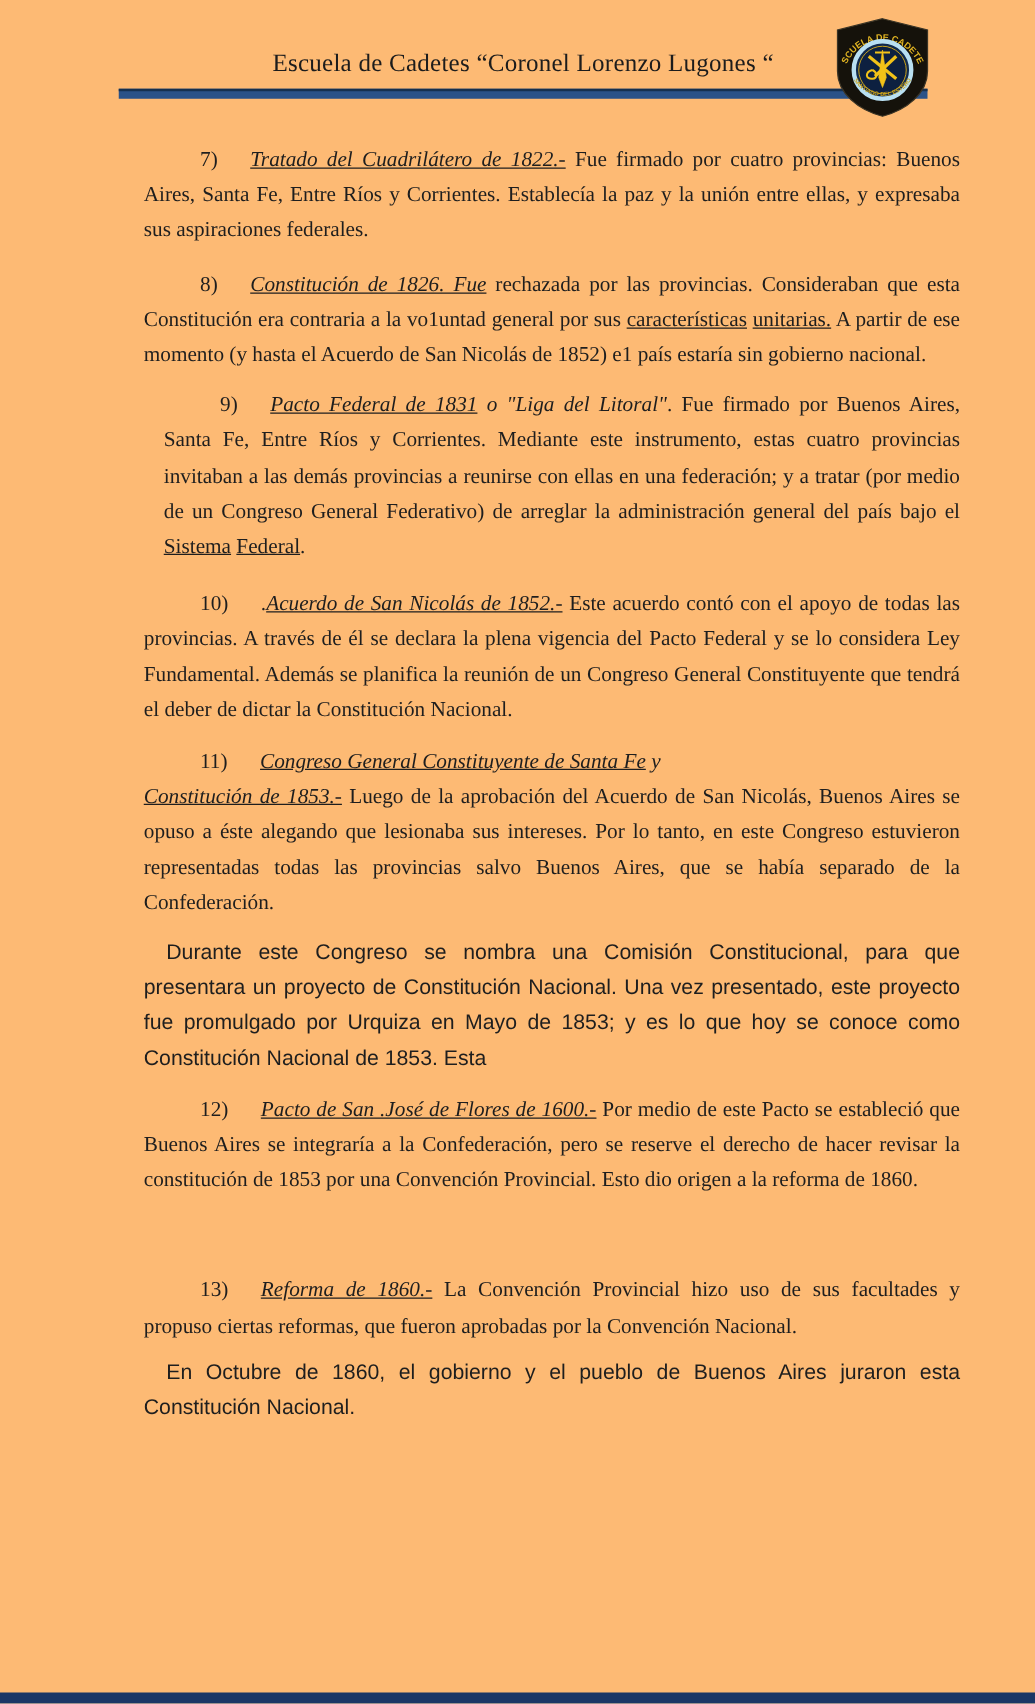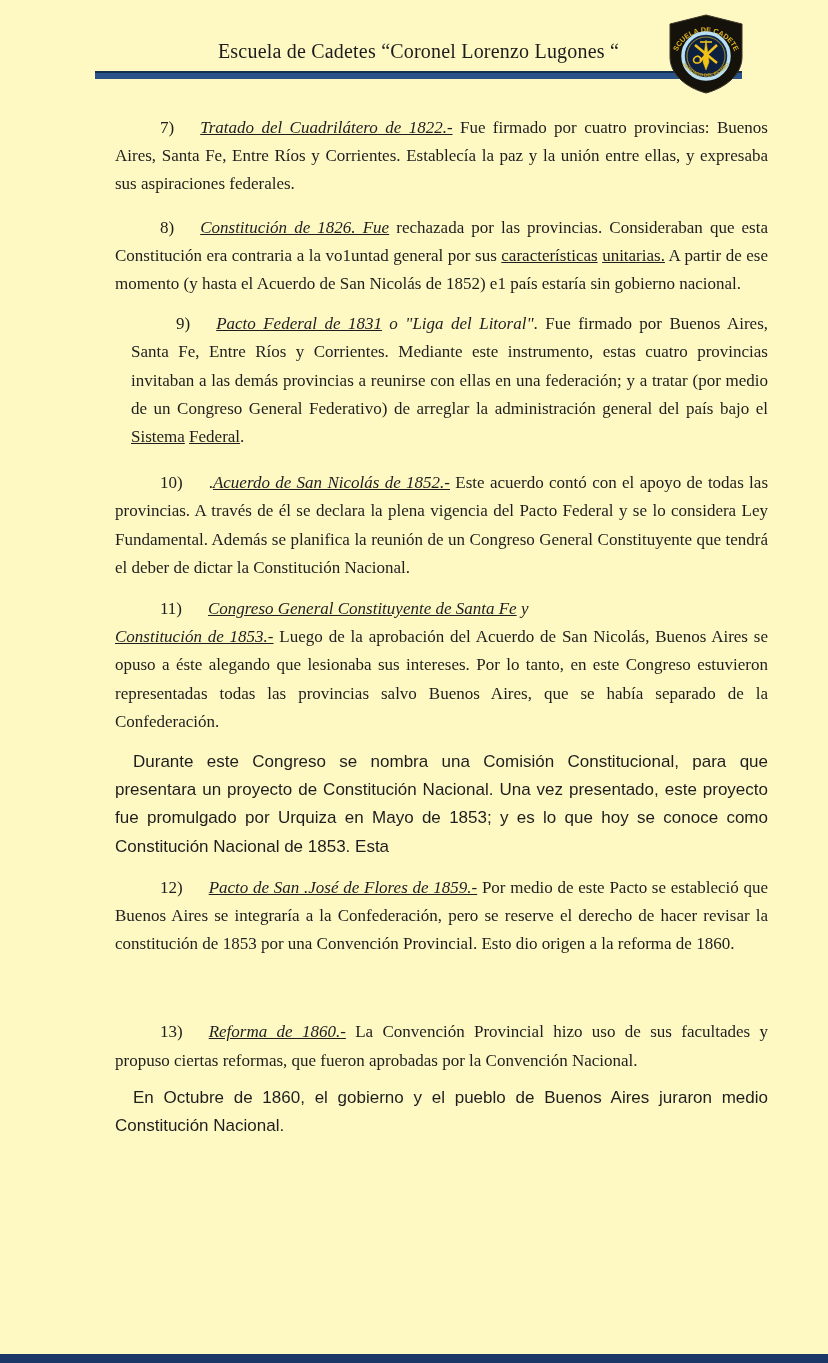--- a/index.html
+++ b/index.html
@@ -1,19 +1,19 @@
 <!DOCTYPE html>
 <html><head>
 <meta charset="utf-8">
 <style>
   html,body{margin:0;padding:0;background:#ffffff;}
   #page{
     position:relative;
     width:828px;height:1363px;
-    background:#fef9c3;
+    background:#fdba74;
     font-family:"Liberation Sans", sans-serif;
     color:#1e1e1e;
     overflow:hidden;
   }
   
   #header{position:relative;height:94px;}
   .school-name{
     position:absolute;left:95px;top:40px;width:647px;
     text-align:center;
     font-family:"Liberation Serif", serif;
@@ -99,23 +99,23 @@
     <p class="item mt-p8"><span class="num">8)</span><span class="gap"></span><span class="ttl">Constitución de 1826. Fue</span><span> rechazada por las provincias. Consideraban que esta Constitución era contraria a la vo1untad general por sus </span><span class="und">características</span><span> </span><span class="und">unitarias.</span><span> A partir de ese momento (y hasta el Acuerdo de San Nicolás de 1852) e1 país estaría sin gobierno nacional.</span></p>
 
     <p class="item mt-p9"><span class="num">9)</span><span class="gap"></span><span class="ttl">Pacto Federal de 1831</span><span class="ital"> o "Liga del Litoral"</span><span>. Fue firmado por Buenos Aires, Santa Fe, Entre Ríos y Corrientes. Mediante este instrumento, estas cuatro provincias invitaban a las demás provincias a reunirse con ellas en una federación; y a tratar (por medio de un Congreso General Federativo) de arreglar la administración general del país bajo el </span><span class="und">Sistema</span><span> </span><span class="und">Federal</span><span>.</span></p>
 
     <p class="item mt-p10"><span class="num">10)</span><span class="gap"></span><span>.</span><span class="ttl">Acuerdo de San Nicolás de 1852.-</span><span> Este acuerdo contó con el apoyo de todas las provincias. A través de él se declara la plena vigencia del Pacto Federal y se lo considera Ley Fundamental. Además se planifica la reunión de un Congreso General Constituyente que tendrá el deber de dictar la Constitución Nacional.</span></p>
 
     <p class="item mt-p11"><span class="num">11)</span><span class="gap"></span><span class="ttl">Congreso General Constituyente de Santa Fe</span><span class="ital"> y</span><br><span class="ttl">Constitución de 1853.-</span><span> Luego de la aprobación del Acuerdo de San Nicolás, Buenos Aires se opuso a éste alegando que lesionaba sus intereses. Por lo tanto, en este Congreso estuvieron representadas todas las provincias salvo Buenos Aires, que se había separado de la Confederación.</span></p>
 
     <p class="indent-sm mt-pd"><span>Durante este Congreso se nombra una Comisión Constitucional, para que presentara un proyecto de Constitución Nacional. Una vez presentado, este proyecto fue promulgado por Urquiza en Mayo de 1853; y es lo que hoy se conoce como Constitución Nacional de 1853. Esta</span><br></p>
 
-    <p class="item mt-p12"><span class="num">12)</span><span class="gap"></span><span class="ttl">Pacto de San .José de Flores de 1859.-</span><span> Por medio de este Pacto se estableció que Buenos Aires se integraría a la Confederación, pero se reserve el derecho de hacer revisar la constitución de 1853 por una Convención Provincial. Esto dio origen a la reforma de 1860.</span></p>
+    <p class="item mt-p12"><span class="num">12)</span><span class="gap"></span><span class="ttl">Pacto de San .José de Flores de 1600.-</span><span> Por medio de este Pacto se estableció que Buenos Aires se integraría a la Confederación, pero se reserve el derecho de hacer revisar la constitución de 1853 por una Convención Provincial. Esto dio origen a la reforma de 1860.</span></p>
 
     <p class="item mt-p13"><span class="num">13)</span><span class="gap"></span><span class="ttl">Reforma de 1860.-</span><span> La Convención Provincial hizo uso de sus facultades y propuso ciertas reformas, que fueron aprobadas por la Convención Nacional.</span></p>
 
-    <p class="indent-sm mt-po"><span>En Octubre de 1860, el gobierno y el pueblo de Buenos Aires juraron medio Constitución Nacional.</span></p>
+    <p class="indent-sm mt-po"><span>En Octubre de 1860, el gobierno y el pueblo de Buenos Aires juraron esta Constitución Nacional.</span></p>
 
   </div>
 
   <div class="footer-bar"></div>
 
 </div>
 
 </body></html>

